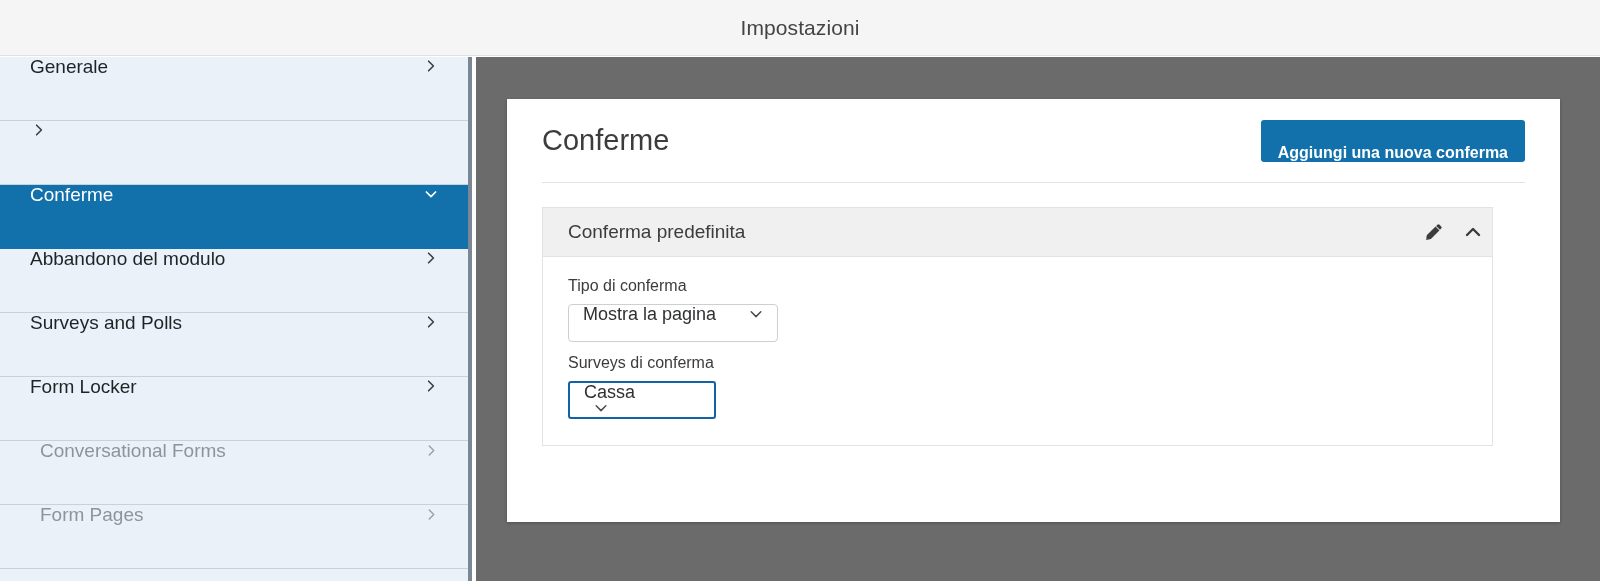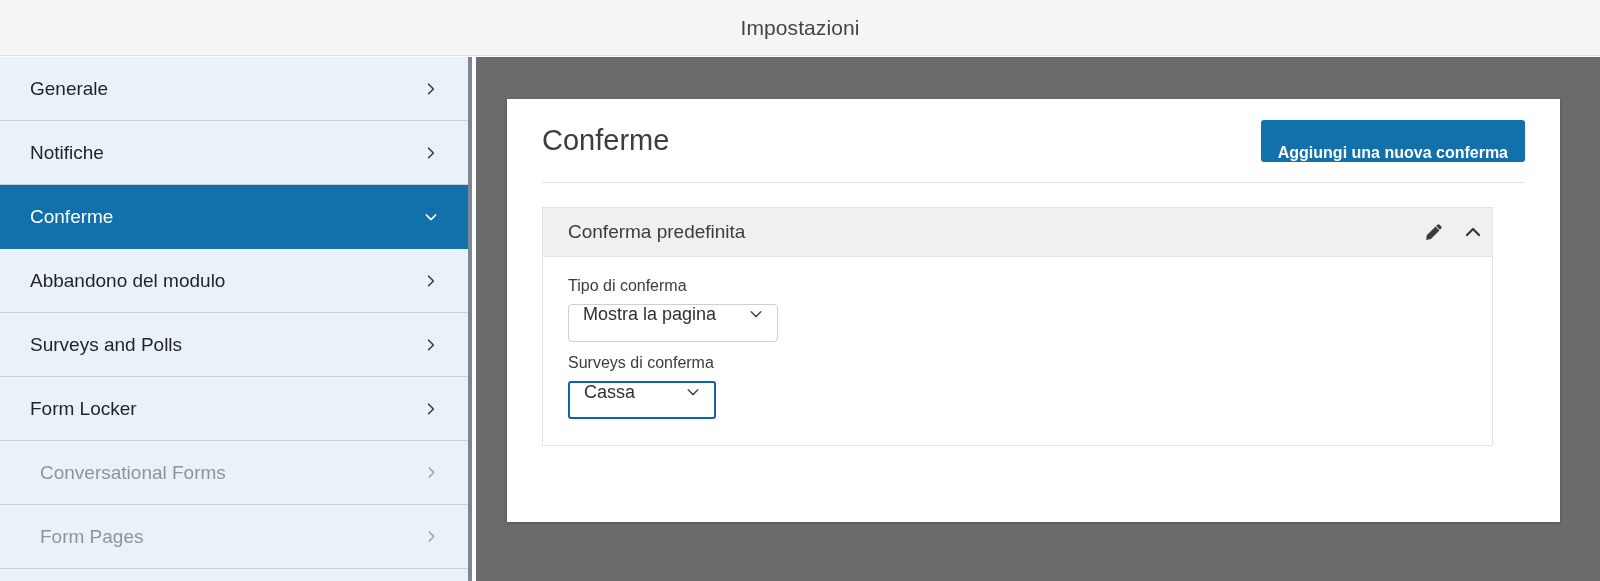--- a/index.html
+++ b/index.html
@@ -50,21 +50,21 @@
     border-right: 4px solid #7b8794;
     box-sizing: border-box;
     overflow: hidden;
   }
   .nav-item {
     position: relative;
     height: 64px;
     box-sizing: border-box;
     border-bottom: 1px solid #c6d2de;
     display: flex;
-    align-items: center;
+    align-items: flex-start;
     padding: 0 28px 0 30px;
     color: #1f2326;
     font-size: 19px;
     cursor: pointer;
     background: #eaf1f9;
   }
   .nav-item .nav-label {
     flex: 1 1 auto;
     line-height: 1;
   }
@@ -199,20 +199,21 @@
     cursor: pointer;
     padding: 0 12px 0 14px;
     font-size: 18px;
     color: #2f3133;
   }
   .select.w-type { width: 210px; }
   .select.w-page {
     width: 148px;
     border: 2px solid #1462a6;
     border-radius: 3px;
+    flex-direction: column;
   }
   .select .sel-value {
     flex: 1 1 auto;
     line-height: 1;
     white-space: nowrap;
     overflow: hidden;
   }
   .select .sel-chev {
     flex: 0 0 auto;
     width: 18px;
@@ -239,21 +240,20 @@
     <div class="nav-item">
       <span class="nav-label">Generale</span>
       <span class="chev">
         <svg width="14" height="14" viewBox="0 0 14 14">
             <path d="M4.6 2.2 L9.4 7 L4.6 11.8" fill="none" stroke="currentColor" stroke-width="1.6" stroke-linecap="round" stroke-linejoin="round"></path>
           </svg>
       </span>
     </div>
 
     <div class="nav-item">
-      <span class="nav-label">Notifiche</span>
       <span class="chev">
         <svg width="14" height="14" viewBox="0 0 14 14">
             <path d="M4.6 2.2 L9.4 7 L4.6 11.8" fill="none" stroke="currentColor" stroke-width="1.6" stroke-linecap="round" stroke-linejoin="round"></path>
           </svg>
       </span>
     </div>
 
     <div class="nav-item active">
       <span class="nav-label">Conferme</span>
       <span class="chev">

